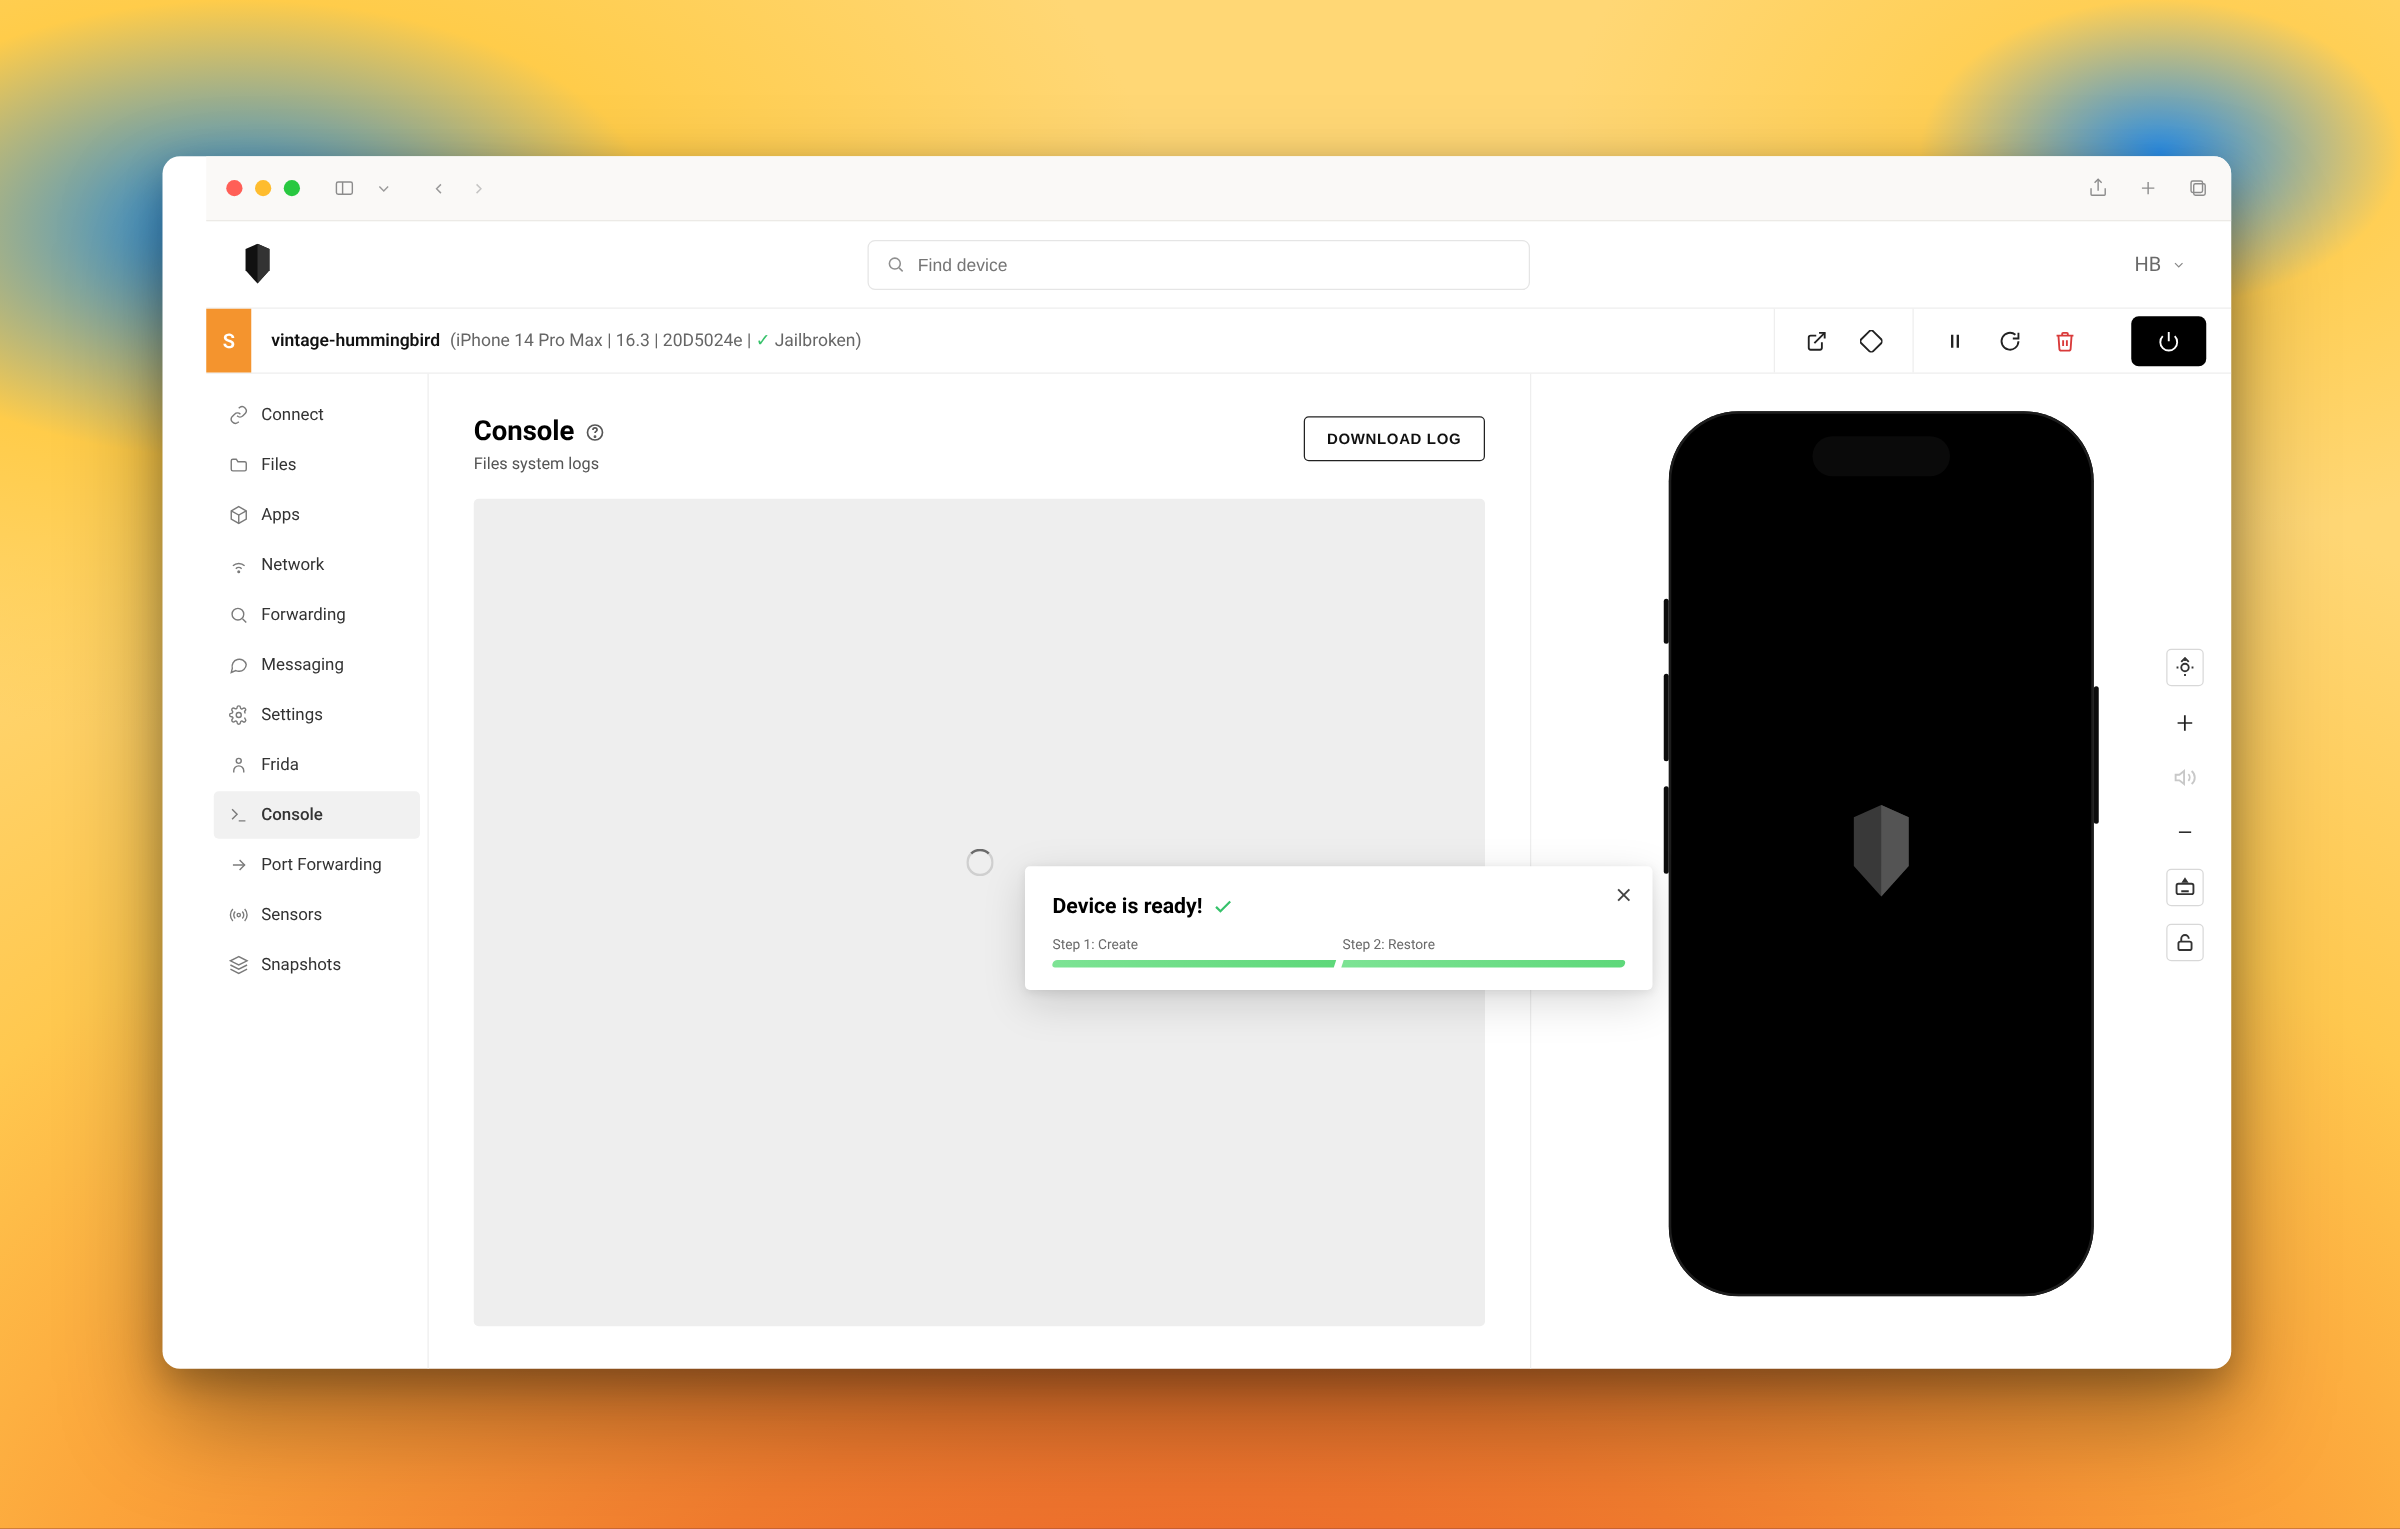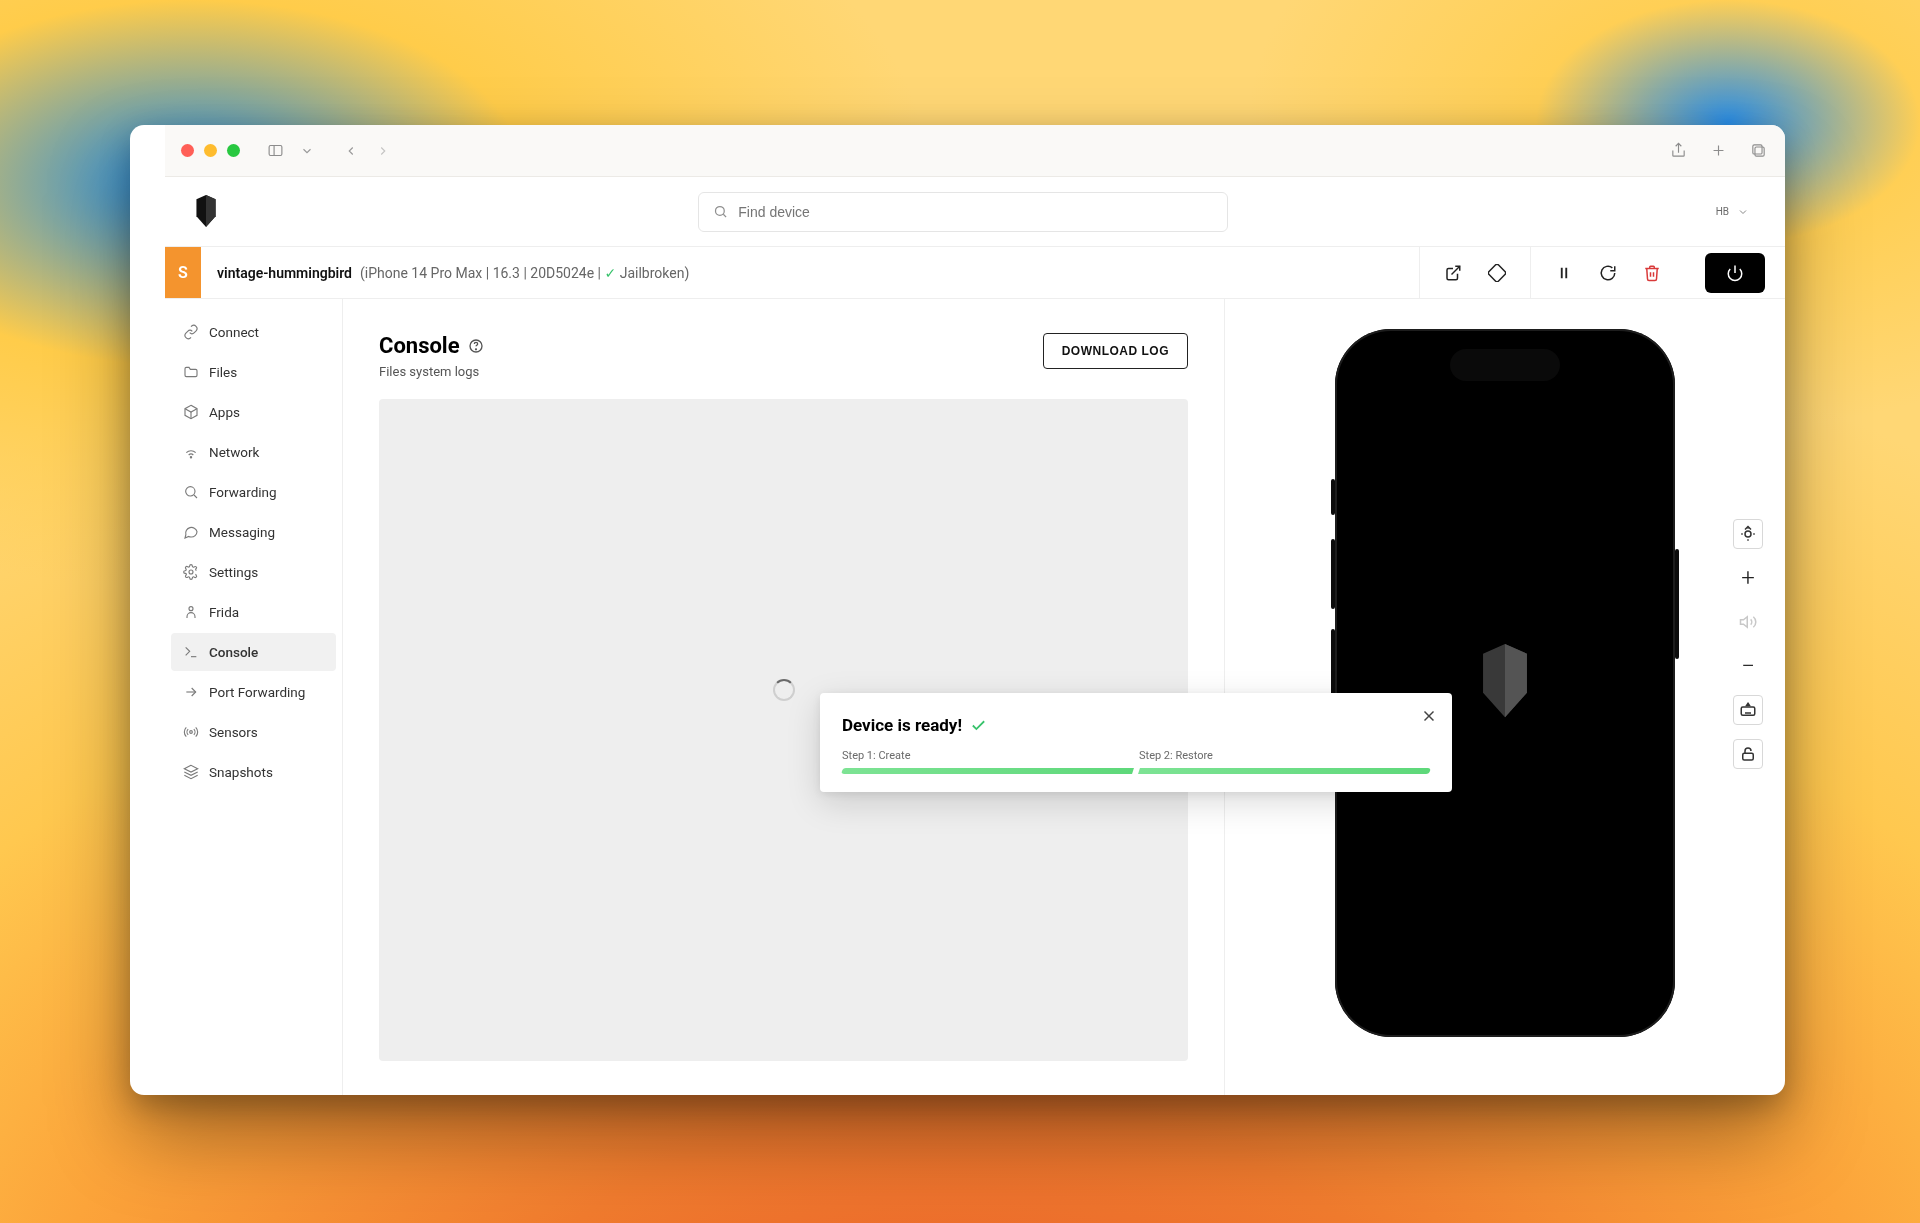--- a/index.html
+++ b/index.html
@@ -72,21 +72,21 @@
     padding: 0 14px;
     gap: 10px;
     color:#9a9a9a;
   }
   .search svg { width:15px; height:15px; stroke:#8f8f8f; }
   .search input {
     border:none; outline:none; flex:1; font-size:14px; background:transparent;
   }
   .user-pill {
     display:flex; align-items:center; gap:8px;
-    padding:4px 8px; color:#6a6a6a; font-size:10px;
+    padding:4px 8px; color:#6a6a6a; font-size:16px;
   }
   .user-pill svg { width:12px; height:12px; stroke:#888; }
 
   .tabbar {
     height: 52px;
     border-bottom: 1px solid #eee;
     display:flex; align-items:stretch;
   }
   .tab-badge {
     width: 36px; background:#f4942e; color:#fff;
@@ -191,21 +191,21 @@
     color:#a6a6a6; cursor:pointer; border-radius:4px;
   }
   .tool.bordered { border:1px solid #d8d8d8; color:#333; }
   .tool svg { width:18px; height:18px; stroke:currentColor; fill:none; stroke-width:2; }
   .tool.muted svg { stroke:#c8c8c8; }
   .tool.txt { font-size:24px; font-weight:300; color:#222; }
 
   .toast {
     position:absolute;
     left: 690px; top: 568px;
-    width: 632px;
+    width: 502px;
     background:#fff;
     border-radius:4px;
     box-shadow: 0 10px 34px rgba(0,0,0,0.15), 0 2px 8px rgba(0,0,0,0.08);
     padding: 22px 22px 18px;
   }
   .toast-close { position:absolute; right:14px; top:14px; cursor:pointer; }
   .toast-close svg { width:18px; height:18px; stroke:#444; }
   .toast h3 { font-size:17px; font-weight:700; display:flex; align-items:center; gap:8px; margin-bottom:14px; }
   .toast h3 svg { width:17px; height:17px; stroke:#37c26b; }
   .steps { display:flex; gap:6px; }

